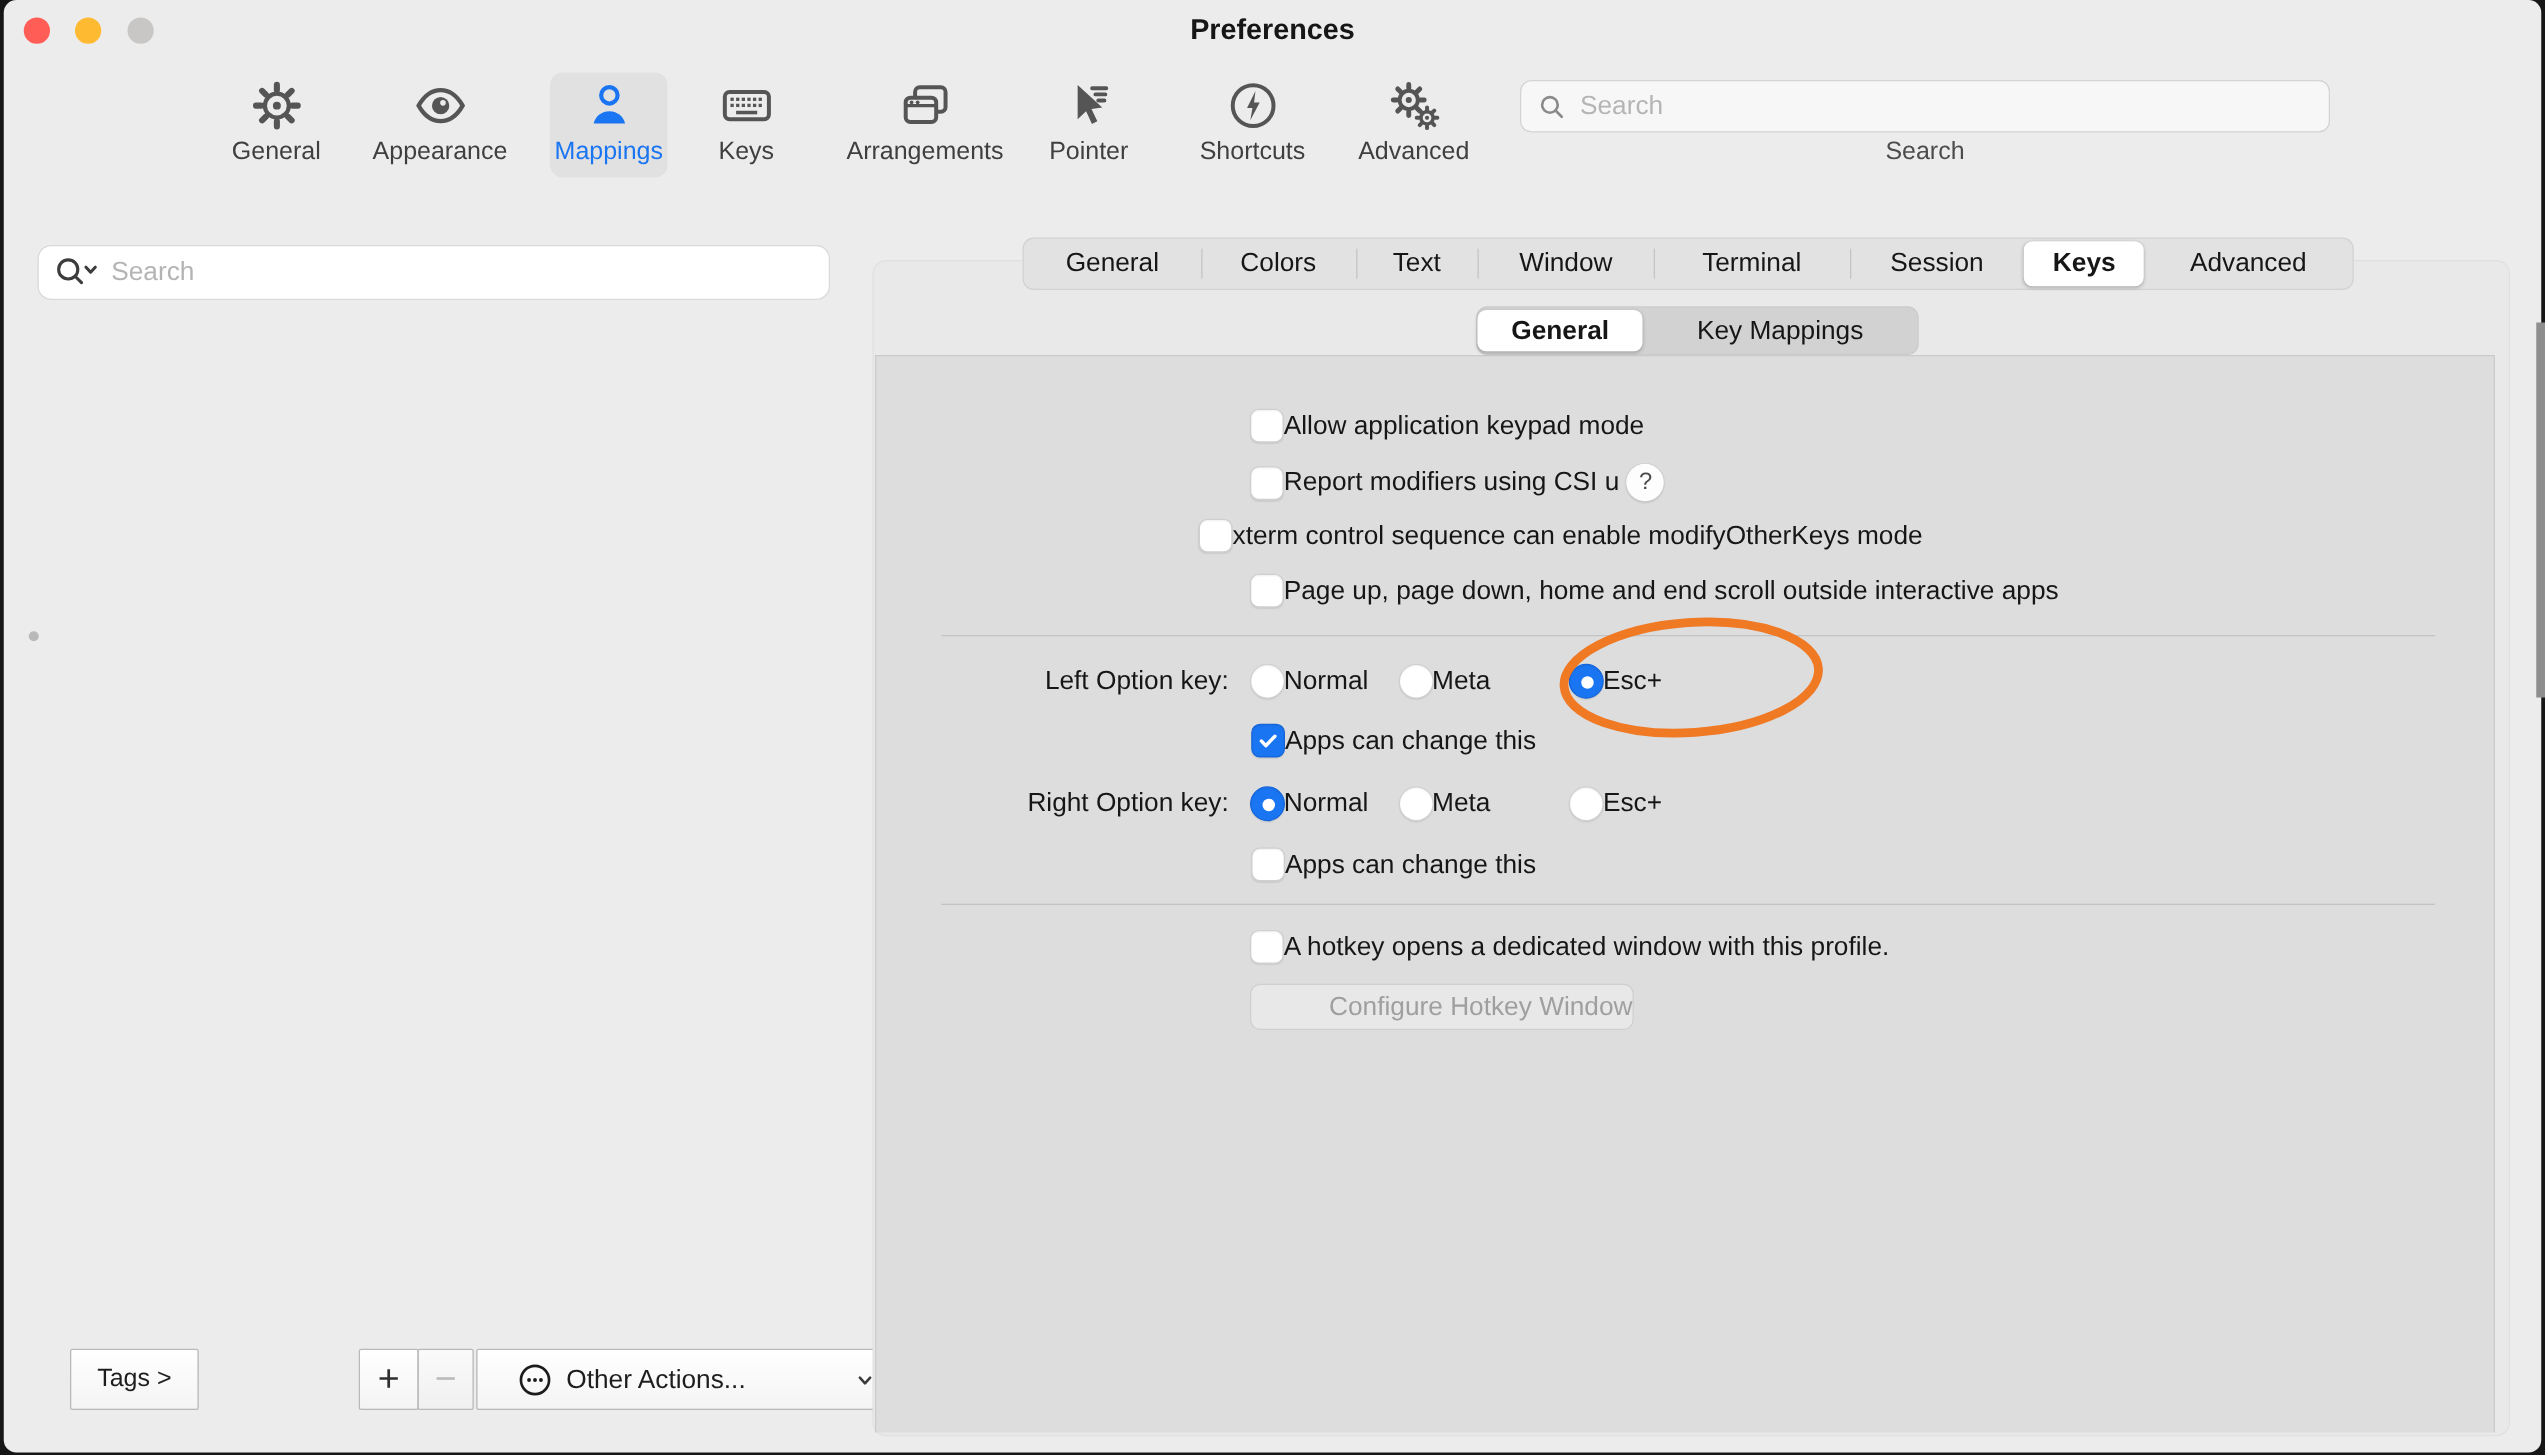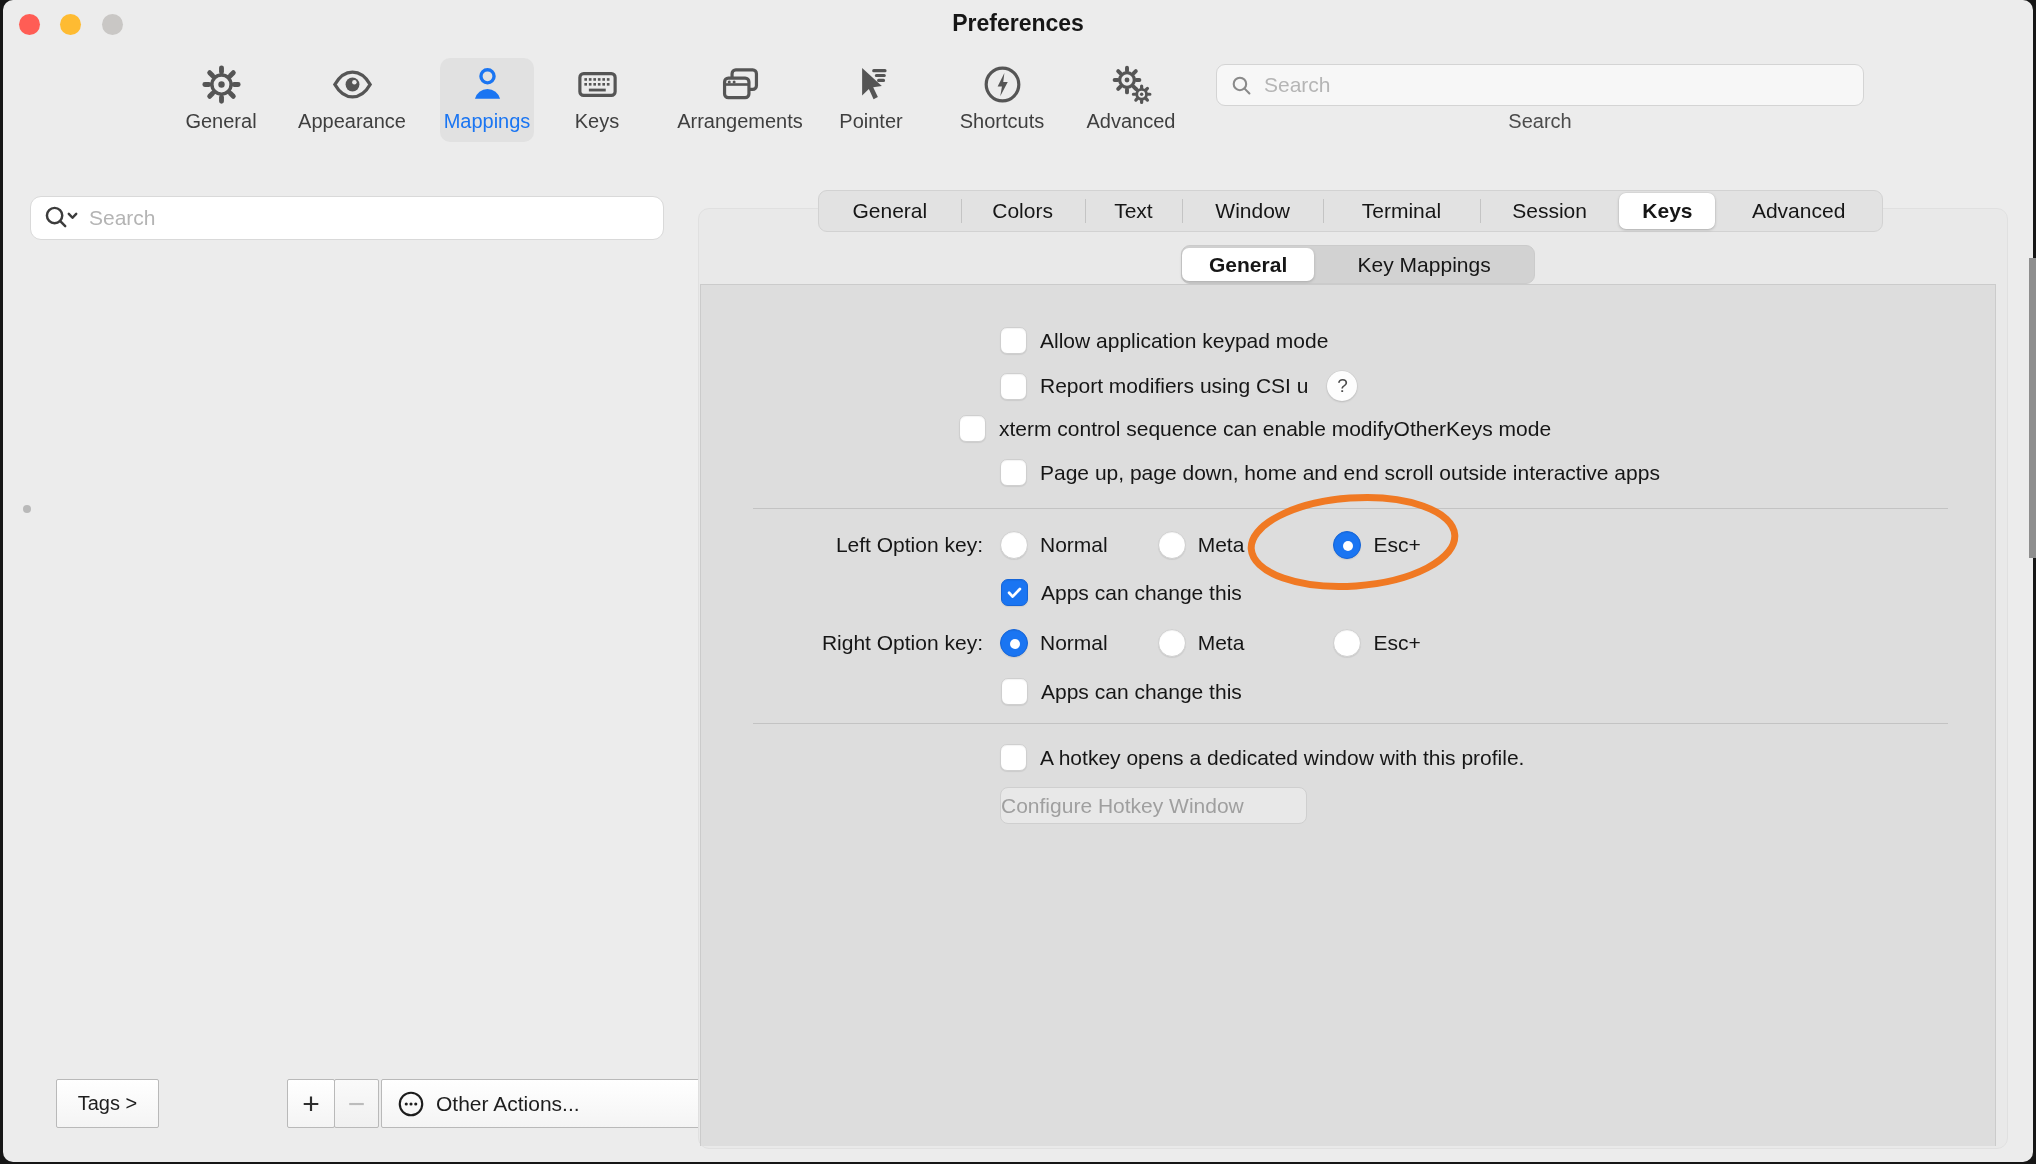--- a/index.html
+++ b/index.html
@@ -59,21 +59,21 @@
   .prow .star{font-size:20px;margin-right:12px;}
   .pane-dot{position:absolute;left:23px;top:505px;width:8px;height:8px;border-radius:50%;background:#b9b9b9;}
 
   .btn{background:linear-gradient(#ffffff,#f4f4f4);border:1px solid #b9b9b9;border-radius:2px;
        display:flex;align-items:center;justify-content:center;font-size:20px;color:#1e1e1e;margin-left:28px;}
   .tags-btn{position:absolute;left:28px;top:1079px;width:103px;height:49px;}
   .plus-btn{position:absolute;left:259px;top:1079px;width:48px;height:49px;font-size:30px;font-weight:300;color:#2e2e2e;}
   .minus-btn{position:absolute;left:306px;top:1079px;width:45px;height:49px;font-size:30px;
              color:#bcbcbc;background:linear-gradient(#fafafa,#f0f0f0);}
   .actions-dd{position:absolute;left:353px;top:1079px;width:354px;height:49px;justify-content:flex-end;
-              padding:0 14px;font-size:21px;}
+              padding:0 31px;font-size:21px;}
   .actions-dd .ico{width:30px;height:30px;color:#1c1c1c;flex:none;margin-right:10px;}
   .actions-dd .chev{width:22px;height:22px;color:#3a3a3a;flex:none;margin-left:auto;}
 
   
   .panel{position:absolute;left:698px;top:208px;width:1310px;height:941px;background:var(--panel-bg);
          border-radius:11px;border:1px solid #e0e0e0;}
   .content{position:absolute;left:700px;top:284px;width:1296px;height:862px;background:var(--content-bg);
            border:1px solid #cbcbcb;border-bottom:none;}
 
   .seg-bar{position:absolute;display:flex;background:#e2e2e2;border:1px solid #d2d2d2;border-radius:9px;}
@@ -89,30 +89,30 @@
   .cb{width:27px;height:27px;border-radius:7px;background:#fff;border:1px solid #cfcfcf;flex:none;
       box-shadow:inset 0 1px 1px rgba(0,0,0,.05),0 1px 1px rgba(0,0,0,.08);
       display:flex;align-items:center;justify-content:center;}
   .cb svg{display:none;width:19px;height:19px;}
   .cb.checked{background:var(--accent);border-color:#1565d8;}
   .cb.checked svg{display:block;}
   .radio{width:28px;height:28px;border-radius:50%;background:#fff;border:1px solid #d0d0d0;flex:none;
          box-shadow:inset 0 1px 1px rgba(0,0,0,.05),0 1px 1px rgba(0,0,0,.08);position:relative;}
   .radio.on{background:var(--accent);border-color:#1565d8;}
   .radio.on::after{content:"";position:absolute;left:9px;top:9px;width:10px;height:10px;border-radius:50%;background:#fff;}
-  .crow{position:absolute;display:flex;align-items:center;gap:13px;font-size:21px;color:#161616;text-align:right;}
+  .crow{position:absolute;display:flex;align-items:center;gap:0;font-size:21px;color:#161616;text-align:right;}
   .help-badge{width:30px;height:30px;border-radius:50%;background:#fdfdfd;color:#4a4a4a;font-size:19px;
               display:flex;align-items:center;justify-content:center;margin-left:6px;
               box-shadow:0 0 0 0.5px #c9c9c9,0 1px 2px rgba(0,0,0,.18);}
   .divider{position:absolute;left:753px;width:1195px;height:1px;background:#c3c3c3;}
   .form-label{position:absolute;width:285px;text-align:right;font-size:21px;color:#161616;}
   .radio-lbl{margin-left:-1px;}
   .cfg-btn{position:absolute;left:1000px;top:787px;width:307px;height:37px;border-radius:8px;
            background:#e8e8e8;border:1px solid #cfcfcf;color:#9f9f9f;font-size:21px;
-           display:flex;align-items:center;justify-content:flex-start;}
+           display:flex;align-items:center;justify-content:flex-end;}
   .annotation{position:absolute;left:1240px;top:485px;width:230px;height:120px;pointer-events:none;}
 </style>
 </head>
 <body>
 
 <div class="window">
 <div class="stage">
 
   <div class="traffic t-red"></div>
   <div class="traffic t-yellow"></div>

